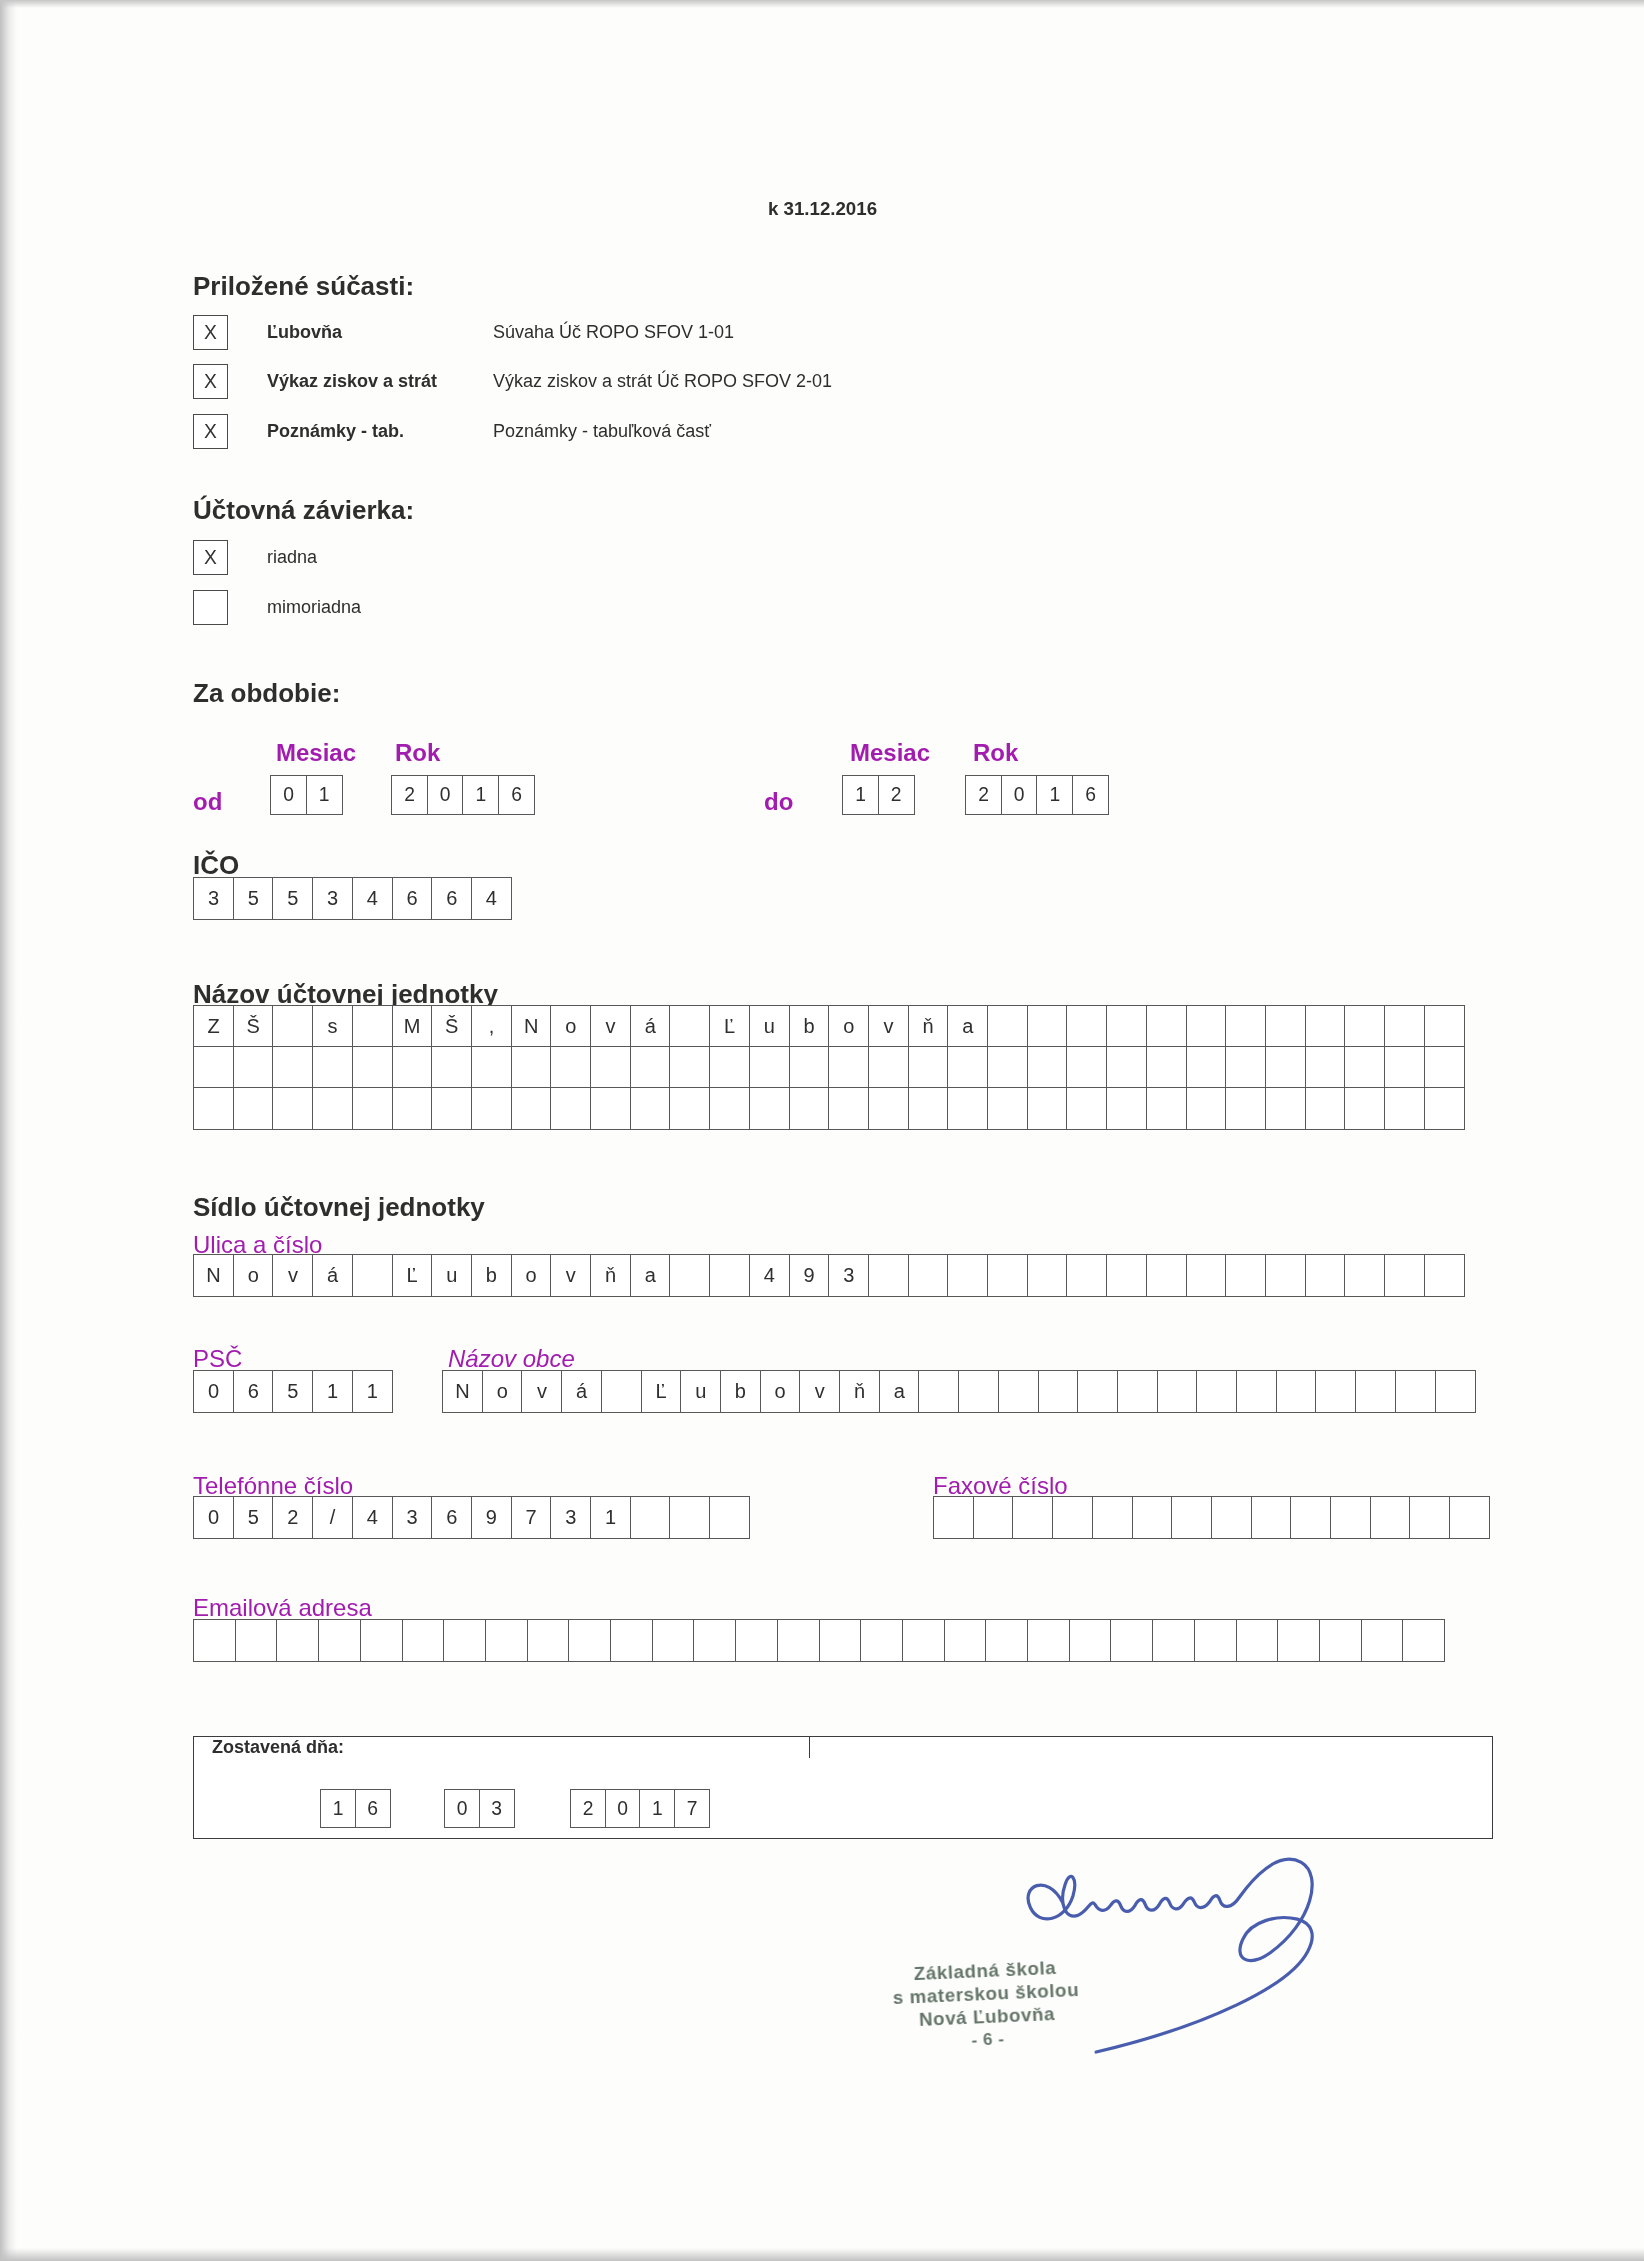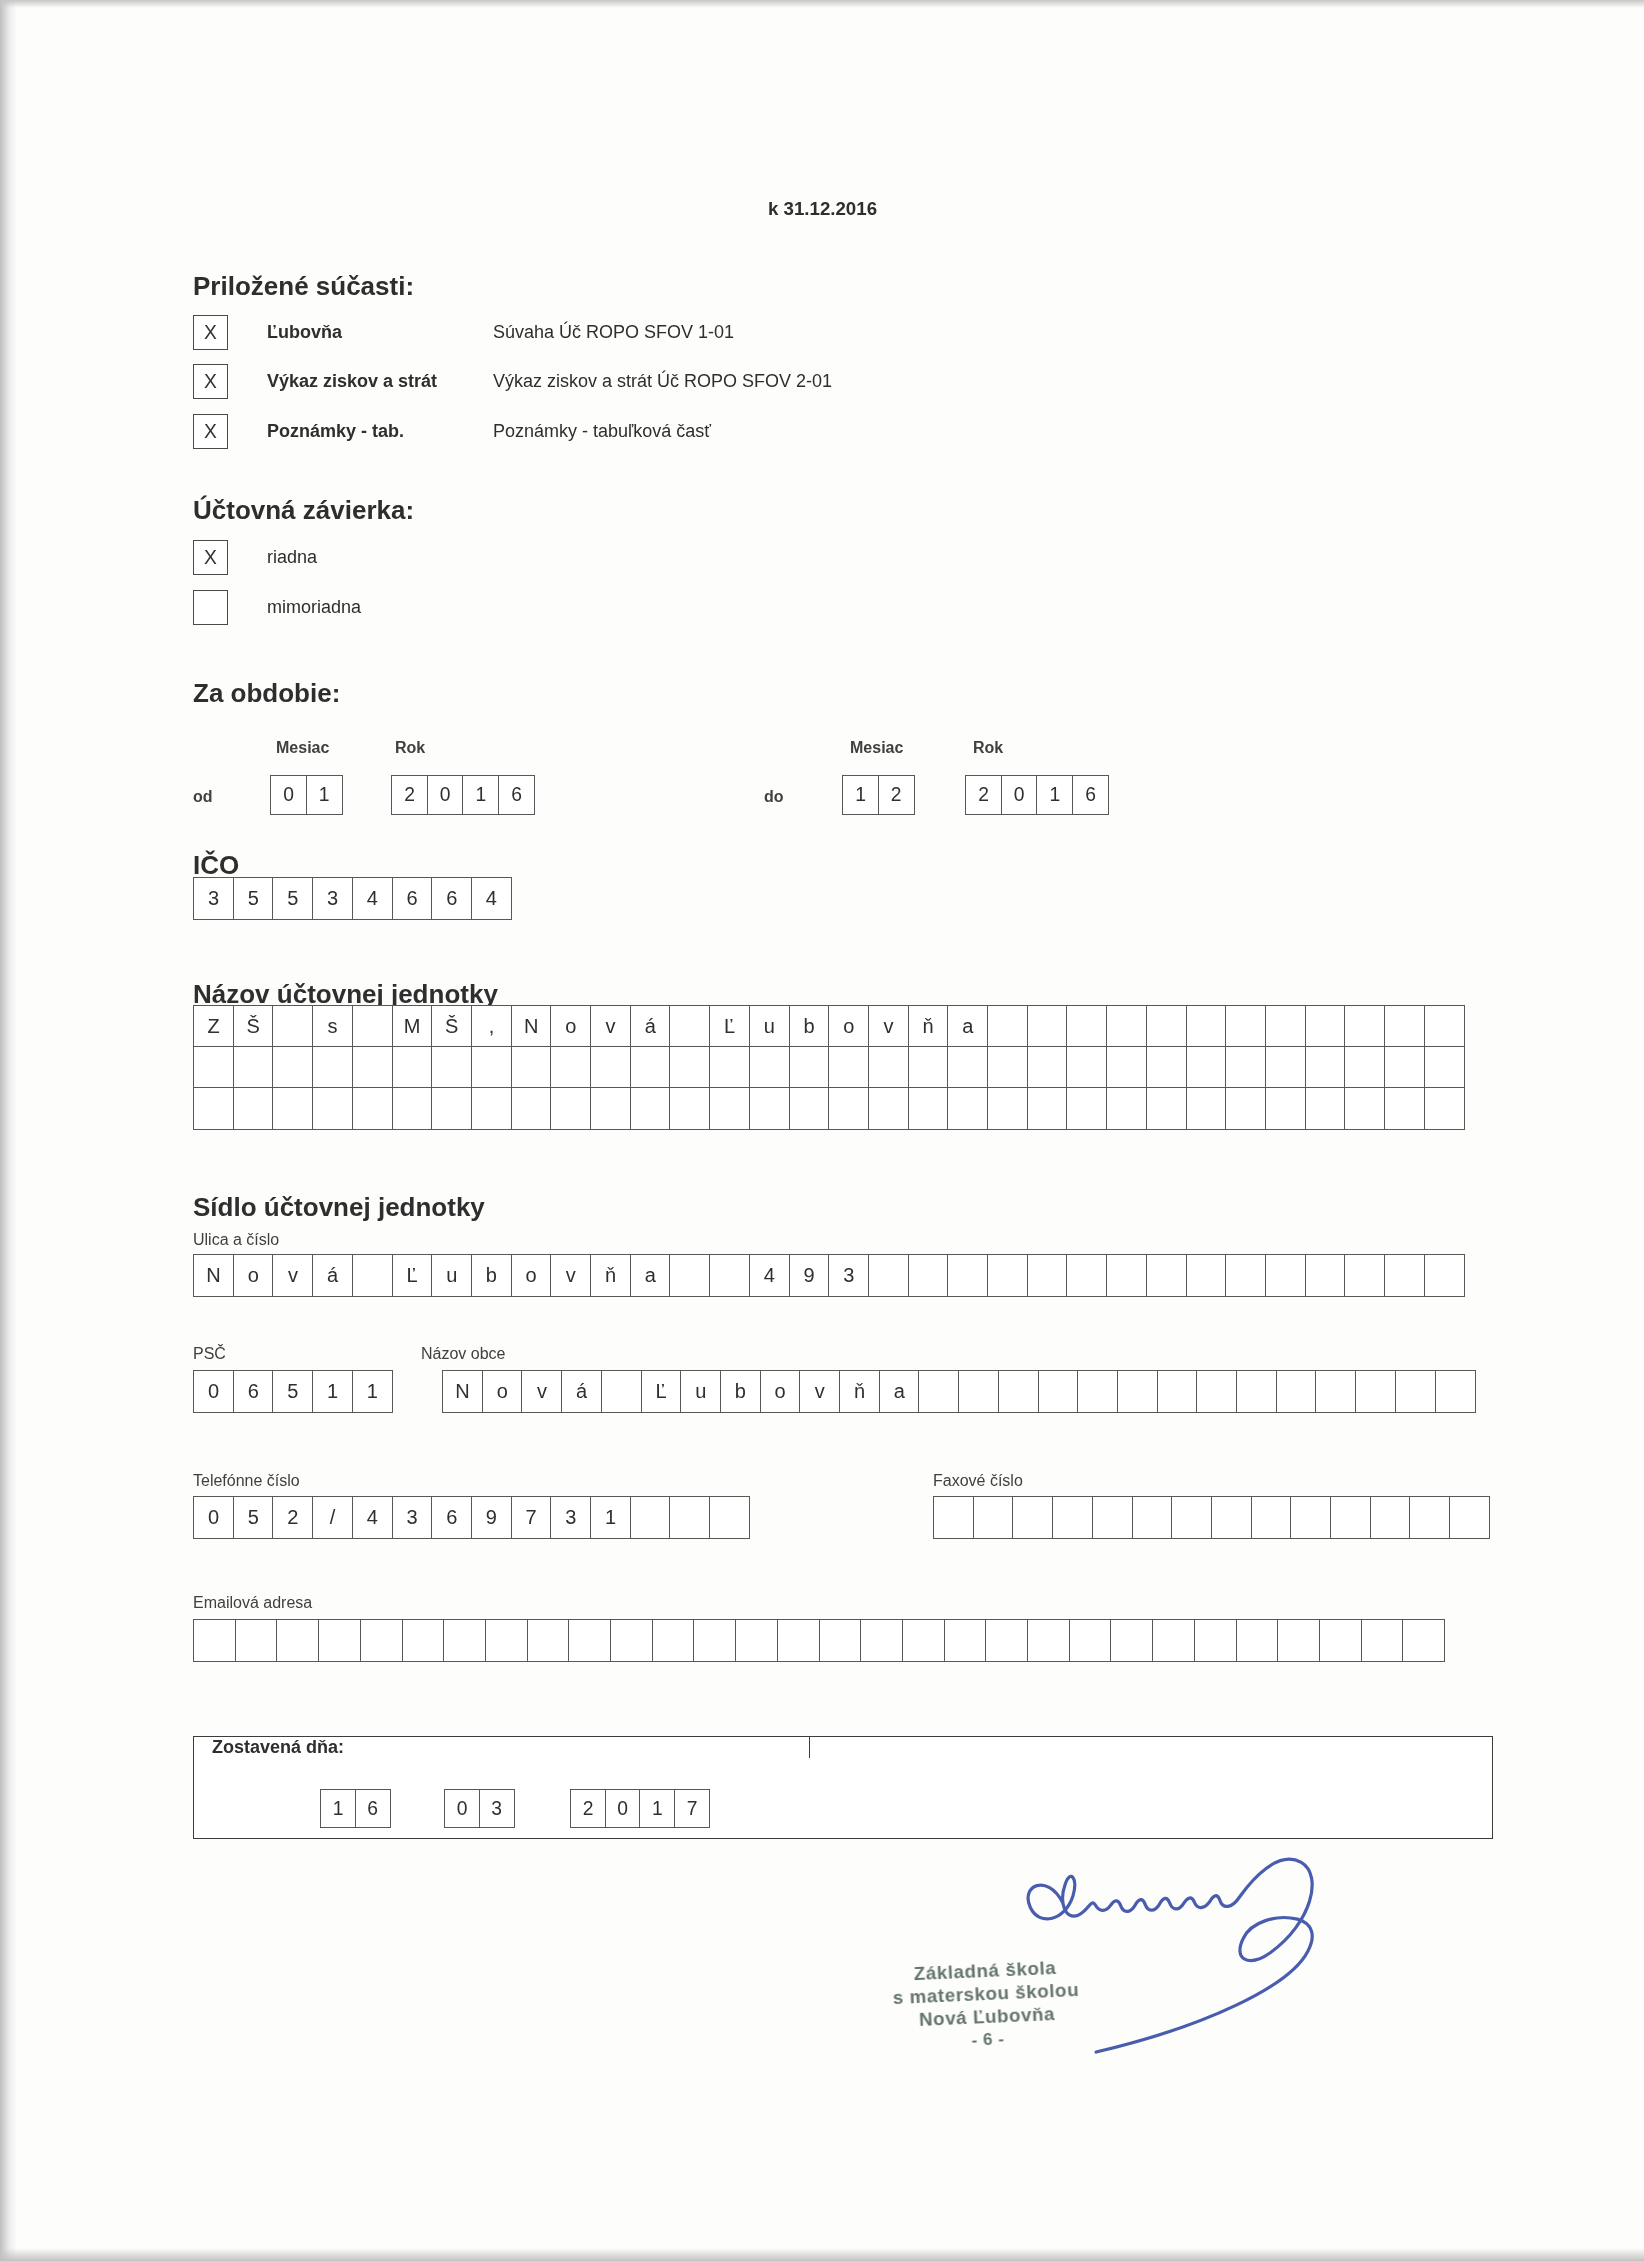--- a/index.html
+++ b/index.html
@@ -15,21 +15,21 @@
   .edge-bottom { position:absolute; left:0; bottom:0; width:100%; height:13px;
     background:linear-gradient(0deg,#c2c2c2,rgba(255,255,255,0)); }
 
   .title { position:absolute; top:126px; left:0; width:100%; text-align:center;
     font-size:24.5px; font-weight:bold; letter-spacing:0.3px; margin:0; }
   .subtitle { position:absolute; top:198px; left:0; width:100%; text-align:center;
     font-size:18.7px; font-weight:bold; }
 
   .abs { position:absolute; }
   .h { font-size:26px; font-weight:bold; }
-  .lbl { font-size:16px; color:#404040; }
+  .lbl { font-size:24px; color:#a21caf; }
   .lbl.b { font-weight:bold; }
 
   .check-row { position:absolute; left:193px; display:flex; align-items:center; }
   .checkbox { width:35px; height:35px; border:1.9px solid #4a4a4a; background:#fff;
     display:flex; align-items:center; justify-content:center; font-size:19.3px; color:#333; flex:0 0 auto; }
   .check-label { margin-left:39px; width:226px; font-size:18px; font-weight:bold; }
   .check-label.normal { font-weight:normal; }
   .check-desc { font-size:18px; }
 
   .grid { position:absolute; display:flex; }
@@ -272,21 +272,21 @@
       <div class="cell"></div>
       <div class="cell"></div>
       <div class="cell"></div>
       <div class="cell"></div>
       <div class="cell"></div>
       <div class="cell"></div>
       <div class="cell"></div>
     </div>
 
   <div class="abs lbl" style="left:193px; top:1345px;">PSČ</div>
-  <div class="abs lbl" style="left:421px; top:1345px;">Názov obce</div>
+  <div class="abs lbl" style="left:448px; top:1345px;font-style:italic;">Názov obce</div>
   <div class="grid" style="left:193px; top:1370px;">
       <div class="cell">0</div>
       <div class="cell">6</div>
       <div class="cell">5</div>
       <div class="cell">1</div>
       <div class="cell">1</div>
     </div>
   <div class="grid" style="left:442px; top:1370px;">
       <div class="cell">N</div>
       <div class="cell">o</div>

